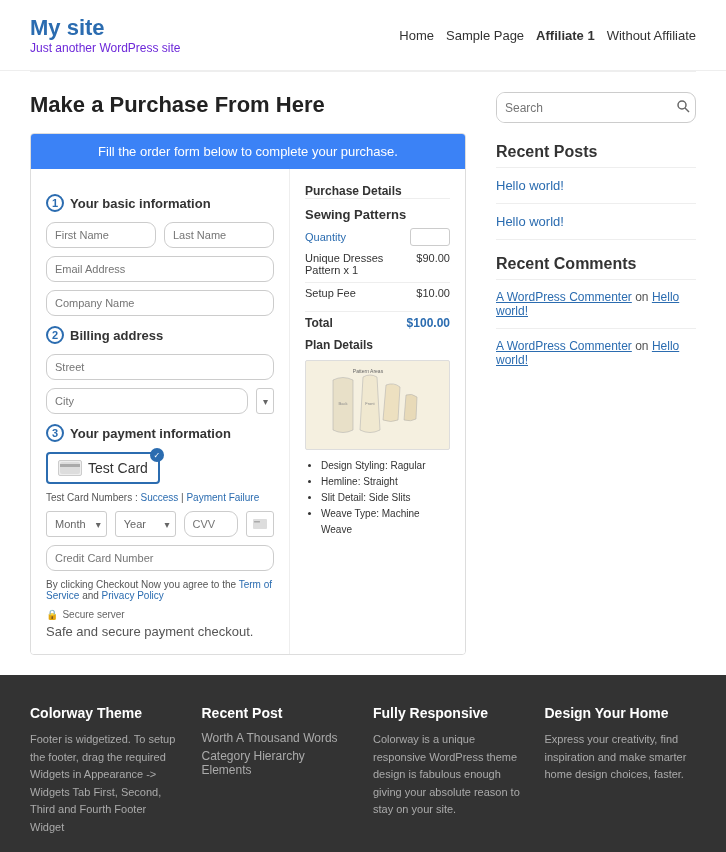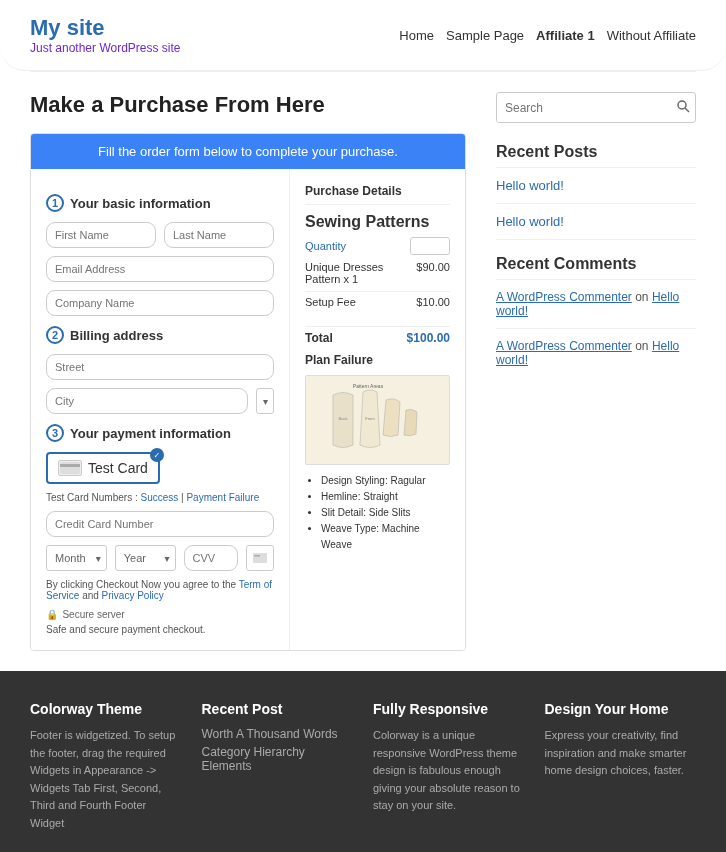--- a/index.html
+++ b/index.html
@@ -1,19 +1,19 @@
 <!DOCTYPE html>
 <html><head>
   <meta charset="utf-8">
   <style>
     * { box-sizing: border-box; margin: 0; padding: 0; }
     body { font-family: Arial, sans-serif; font-size: 14px; color: #333; background: #fff; }
 
     
-    .site-header { padding: 15px 30px; display: flex; justify-content: space-between; align-items: center; border-bottom: 1px solid #eee; border-radius: 25px; }
+    .site-header { padding: 15px 30px; display: flex; justify-content: space-between; align-items: center; border-bottom: 1px solid #eee; }
     .site-title { font-size: 22px; font-weight: bold; color: #2b6cb0; }
     .site-tagline { font-size: 12px; color: #6d28d9; }
     .site-nav { display: flex; gap: 12px; align-items: center; }
     .site-nav a { text-decoration: none; color: #333; font-size: 13px; }
     .site-nav a.active { color: #2b6cb0; font-weight: bold; }
     .site-nav a.affiliate { color: #333; font-weight: bold; }
 
     
     .main-container { display: flex; padding: 20px 30px; gap: 30px; max-width: 726px; }
     .content-area { flex: 1; min-width: 0; }
@@ -46,43 +46,43 @@
     .payment-card-label { font-size: 14px; color: #333; }
     .checkmark { position: absolute; top: -6px; right: -6px; width: 14px; height: 14px; background: #2b6cb0; border-radius: 50%; color: #fff; font-size: 8px; display: flex; align-items: center; justify-content: center; }
     .test-card-numbers { font-size: 10px; color: #555; margin-bottom: 8px; }
     .test-card-numbers a { color: #2b6cb0; text-decoration: none; }
 
     
     .checkout-terms { font-size: 10px; color: #555; margin-bottom: 8px; }
     .checkout-terms a { color: #2b6cb0; text-decoration: none; }
     .checkout-btn { background: #2e7d32; color: #fff; border: none; border-radius: 4px; padding: 10px 20px; font-size: 14px; font-weight: bold; cursor: pointer; width: 100%; margin-bottom: 6px; }
     .secure-server { font-size: 10px; color: #666; display: flex; align-items: center; gap: 4px; margin-bottom: 4px; }
-    .safe-text { font-size: 10px; color: #555; }
-
-    
-    .purchase-title { font-size: 12px; font-weight: bold; color: #333; border-bottom: 1px solid #eee; padding-bottom: 6px; margin-bottom: 8px; }
-    .product-section-title { font-size: 16px; font-weight: bold; color: #333; margin-bottom: 6px; }
+    .safe-text { font-size: 13px; color: #555; }
+
+    
+    .purchase-title { font-size: 12px; font-weight: bold; color: #333; border-bottom: 1px solid #eee; margin-bottom: 8px; }
+    .product-section-title { font-size: 13px; font-weight: bold; color: #333; margin-bottom: 6px; }
     .quantity-row { display: flex; justify-content: space-between; align-items: center; margin-bottom: 6px; }
     .quantity-label { font-size: 11px; color: #2b6cb0; }
     .quantity-input { width: 40px; border: 1px solid #ccc; border-radius: 3px; padding: 2px 4px; font-size: 11px; text-align: center; }
     .price-row { display: flex; justify-content: space-between; font-size: 11px; color: #333; margin-bottom: 4px; padding-bottom: 6px; border-bottom: 1px solid #eee; }
-    .fee-row { display: flex; justify-content: space-between; font-size: 11px; color: #333; margin-bottom: 4px; padding-bottom: 18px; border-bottom: 1px solid #eee; }
+    .fee-row { display: flex; justify-content: space-between; font-size: 11px; color: #333; margin-bottom: 4px; padding-bottom: 12px; border-bottom: 1px solid #eee; }
     .total-row { display: flex; justify-content: space-between; font-size: 12px; font-weight: bold; color: #333; margin-bottom: 8px; }
     .total-amount { color: #2b6cb0; }
     .plan-details-title { font-size: 12px; font-weight: bold; color: #333; margin-bottom: 8px; }
 
     
     .plan-image { width: 100%; height: 90px; background: #f5f0e0; border: 1px solid #ddd; border-radius: 2px; margin-bottom: 8px; display: flex; align-items: center; justify-content: center; overflow: hidden; }
     .plan-image svg { width: 120px; height: 80px; }
 
     
     .plan-features { list-style: disc; padding-left: 16px; font-size: 10px; color: #333; line-height: 1.6; }
 
     
-    .search-box { display: flex; border: 1px solid #ccc; border-radius: 3px; overflow: hidden; margin-bottom: 20px; }
+    .search-box { display: flex; border: 1px solid #ccc; border-radius: 9px; overflow: hidden; margin-bottom: 20px; }
     .search-input { flex: 1; border: none; padding: 6px 8px; font-size: 12px; outline: none; }
     .search-btn { background: none; border: none; padding: 6px 8px; cursor: pointer; color: #666; }
 
     .sidebar-section-title { font-size: 16px; font-weight: bold; color: #333; margin-bottom: 10px; border-bottom: 1px solid #eee; padding-bottom: 6px; }
     .sidebar-link { color: #2b6cb0; font-size: 13px; text-decoration: none; display: block; margin-bottom: 6px; }
     .sidebar-divider { border: none; border-top: 1px solid #eee; margin: 10px 0; }
 
     .comment-item { font-size: 12px; margin-bottom: 8px; }
     .comment-item .commenter { color: #2b6cb0; }
     .comment-item .on { color: #555; }
@@ -171,24 +171,20 @@
             </div>
             <span class="payment-card-label">Test Card</span>
             <div class="checkmark">✓</div>
           </div>
 
           <div class="test-card-numbers">
             <span>Test Card Numbers :</span>
             <a href="#">Success</a>
             <span> | </span>
             <a href="#">Payment Failure</a>
-          </div>
-
-          <div class="form-row">
-            <input class="form-input" type="text" placeholder="Credit Card Number" style="">
           </div>
 
           <div class="form-row">
             <div class="select-wrapper">
               <select class="form-select">
                 <option>Month</option>
               </select>
             </div>
             <div class="select-wrapper">
               <select class="form-select">
@@ -197,20 +193,24 @@
             </div>
             <input class="form-input" type="text" style="flex: 0.6 1 0%;" placeholder="CVV">
             <span style="border:1px solid #ccc;border-radius:3px;padding:4px 6px;display:flex;align-items:center;">
               <svg width="14" height="10" viewBox="0 0 14 10">
                   <rect width="14" height="10" rx="1" fill="#ddd"></rect>
                   <rect x="1" y="2" width="6" height="1.5" rx="0.5" fill="#aaa"></rect>
                 </svg>
             </span>
           </div>
 
+          <div class="form-row">
+            <input class="form-input" type="text" placeholder="Credit Card Number" style="">
+          </div>
+
           <div class="checkout-terms">
             <span>By clicking Checkout Now you agree to the</span>
             <a href="#">Term of Service</a>
             <span>and</span>
             <a href="#">Privacy Policy</a>
           </div>
 
 
           <div class="secure-server">
             <span>🔒</span>
@@ -236,21 +236,21 @@
           <div class="fee-row">
             <span>Setup Fee</span>
             <span>$10.00</span>
           </div>
 
           <div class="total-row">
             <span>Total</span>
             <span class="total-amount">$100.00</span>
           </div>
 
-          <div class="plan-details-title">Plan Failure</div>
+          <div class="plan-details-title">Plan Details</div>
 
           <div class="plan-image">
             <svg viewBox="0 0 120 80" xmlns="http://www.w3.org/2000/svg">
               <rect width="120" height="80" fill="#f5f0e0"></rect>
 
               <text x="50" y="8" font-size="5" fill="#666" text-anchor="middle">Pattern Areas</text>
 
               <path d="M15,15 L15,65 Q25,70 35,65 L35,15 Q25,10 15,15 Z" fill="#e8e0c8" stroke="#aaa" stroke-width="0.5"></path>
 
               <path d="M45,12 L42,65 Q52,70 62,65 L59,12 Q52,8 45,12 Z" fill="#f0e8d0" stroke="#aaa" stroke-width="0.5"></path>

